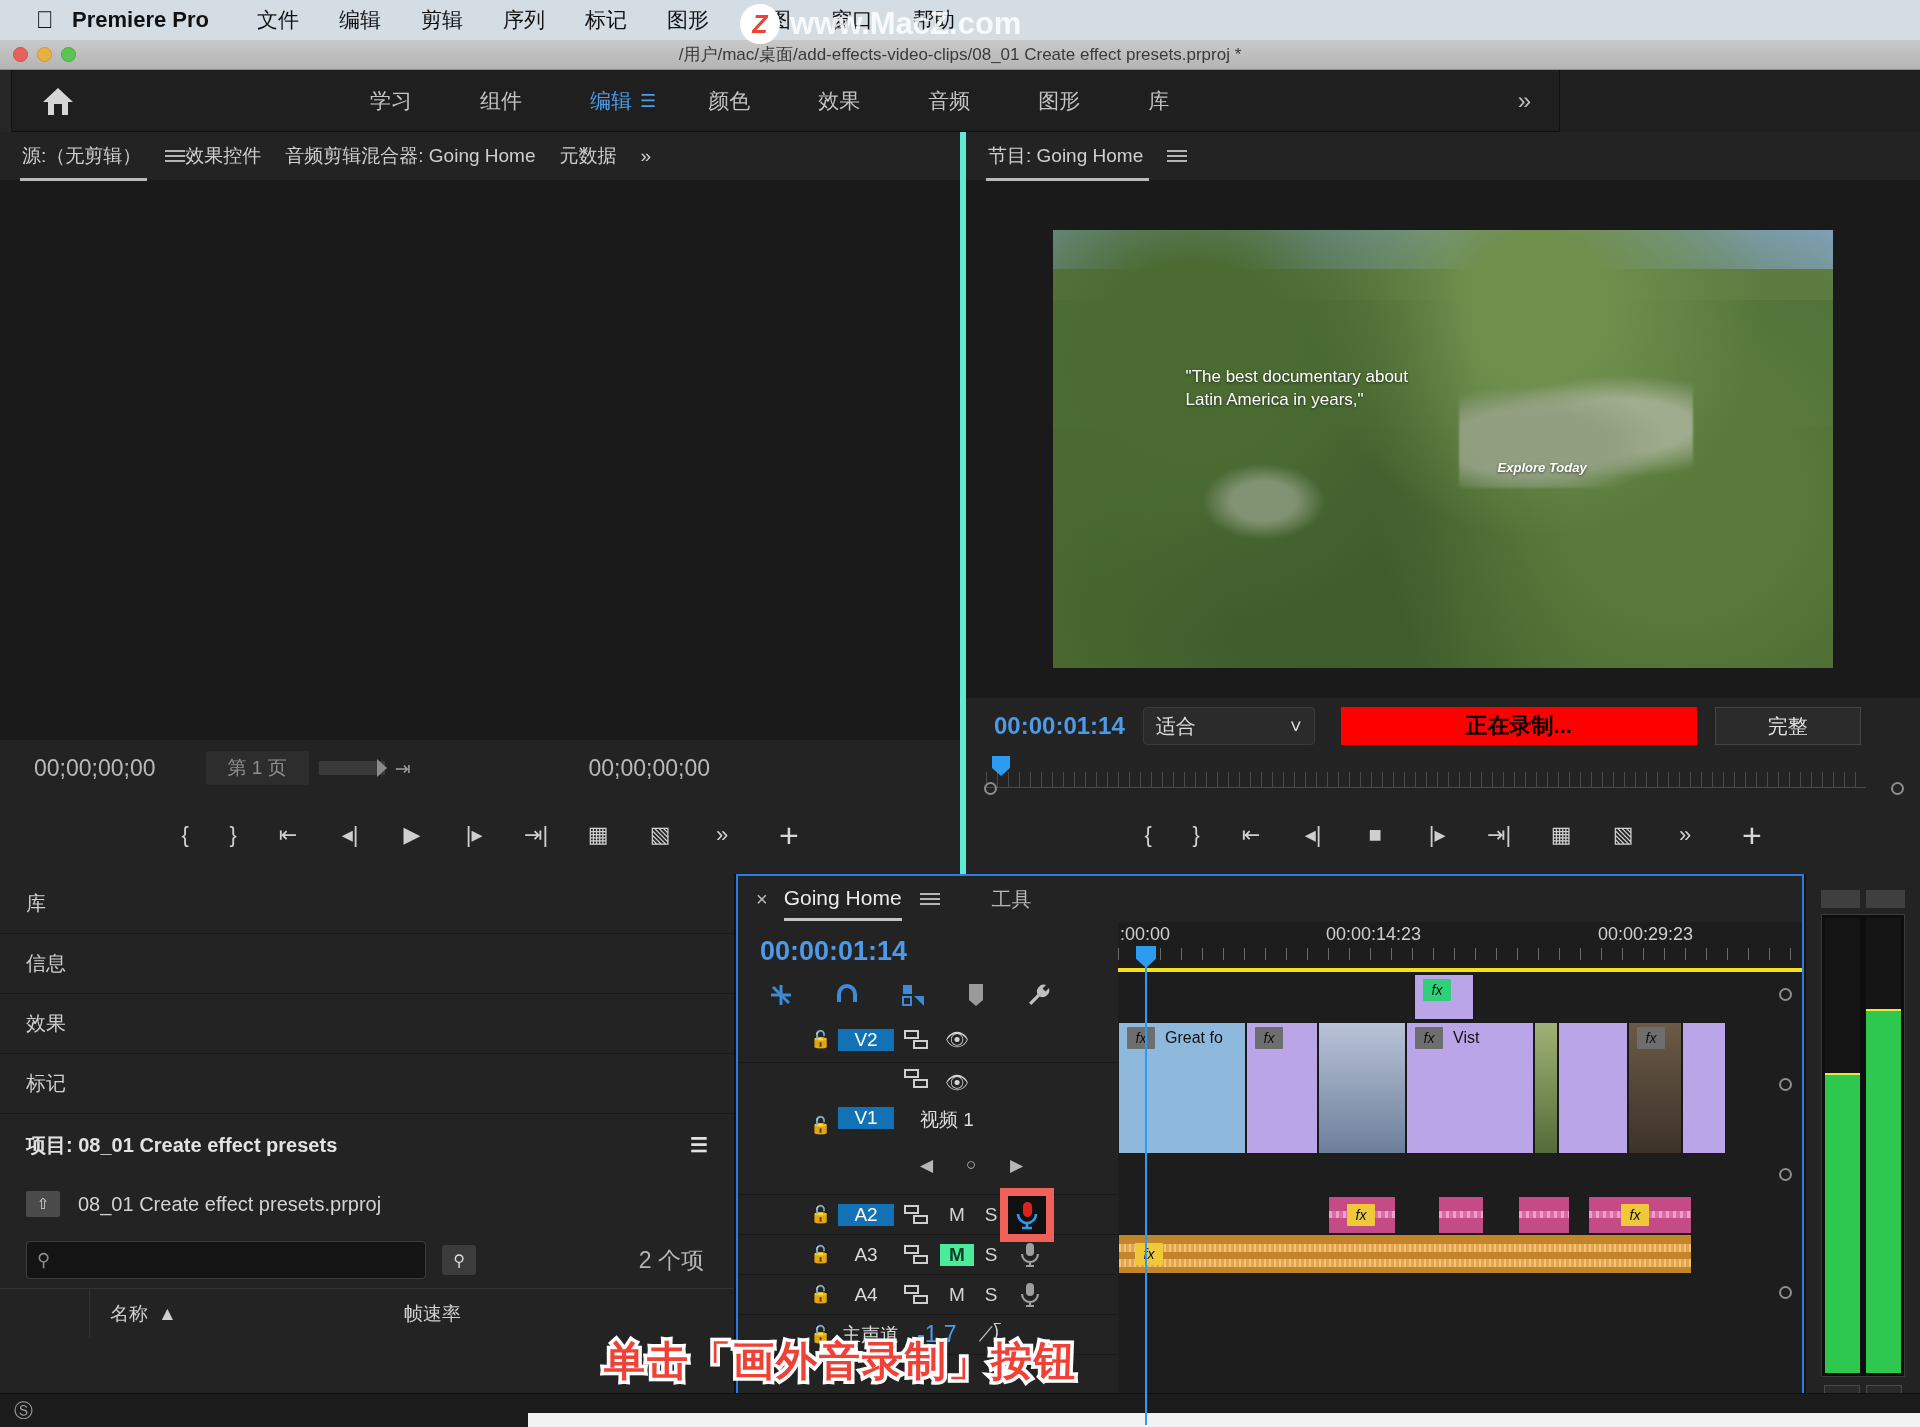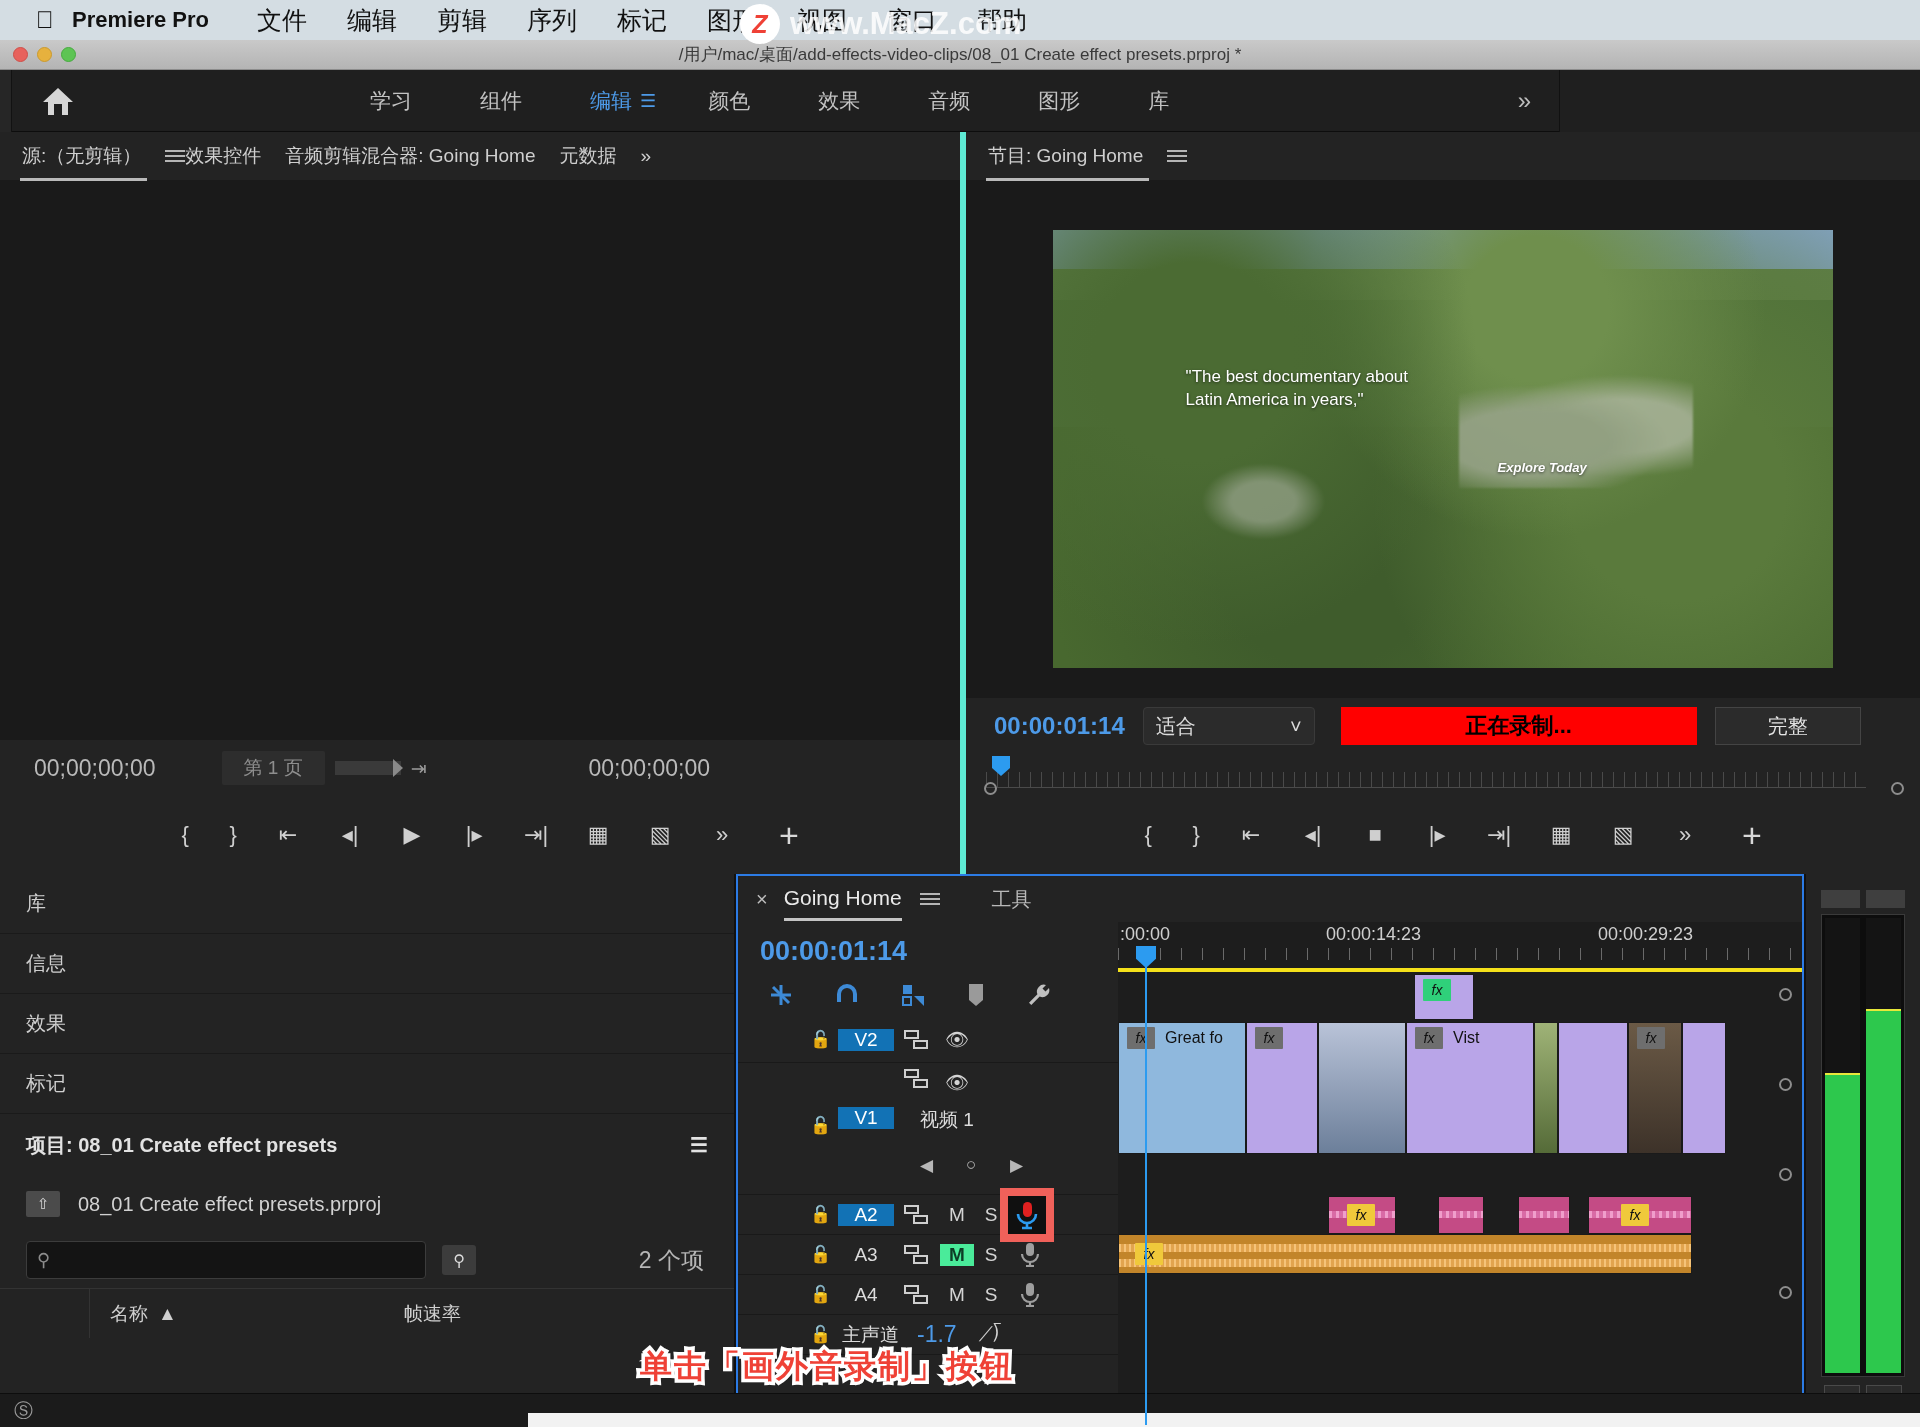--- a/index.html
+++ b/index.html
@@ -11,21 +11,21 @@
   }
 
   
   .macbar {
     height:40px; background:#d4dde3; color:#111;
     display:flex; align-items:center; gap:0px;
     font-size:21px; position:relative; z-index:40;
   }
   .apple-logo { font-size:24px; margin:0 18px 0 36px; line-height:1; }
   .macbar .appname { font-weight:bold; font-size:22px; margin-right:28px; }
-  .macbar .mitem { padding:0 20px; font-size:25px; }
+  .macbar .mitem { padding:0 20px; font-size:21px; }
 
   
   .winbar {
     height:30px;
     background:linear-gradient(#c9c9c9,#b4b4b4);
     border-bottom:1px solid #8c8c8c;
     display:flex; align-items:center; position:relative;
   }
   .traffic { display:flex; gap:9px; margin-left:13px; }
   .dot { width:15px; height:15px; border-radius:50%; }
@@ -68,21 +68,21 @@
   .ptab.active::after{
     content:""; position:absolute; left:-2px; right:18px; bottom:-12px;
     height:3px; background:#b9b9b9;
   }
   .hamb { display:inline-block; width:20px; }
   .hamb i{display:block;height:2px;background:#b5b5b5;margin:3px 0;}
 
   .src-stage { flex:1; background:#1a1a1a; }
 
   .src-tcrow { height:56px; display:flex; align-items:center;
-               color:#b9b9b9; font-size:23px; background:#232323;gap:16px;}
+               color:#b9b9b9; font-size:23px; background:#232323;}
   .src-tcrow .tc-left{ margin-left:34px; }
   .src-tcrow .tc-right{ margin-left:auto; margin-right:250px;}
   .src-mid { display:flex; align-items:center; gap:10px; margin-left:50px;}
   .pagechip{ background:#2d2d2d; color:#8e8e8e; font-size:19px;
              padding:4px 22px; border-radius:2px;}
   .minibar{ width:66px;height:14px;background:#3a3a3a; position:relative;}
   .minibar::after{content:"";position:absolute;right:-2px;top:-2px;border-left:10px solid #8a8a8a;
     border-top:9px solid transparent;border-bottom:9px solid transparent;}
 
   .src-transport { height:78px; display:flex; align-items:center;
@@ -257,22 +257,22 @@
                background:#0d0d0d; border:1px solid #3a3a3a; padding:3px;}
   .mbar{ flex:1; position:relative; background:#141414; }
   .mfill{ position:absolute; left:0; right:0; bottom:0; background:#2dc84d;
           border-top:2px solid #e8e83a;}
   .meter-ss{ display:flex; gap:6px; margin:8px 0 12px; }
   .ssbtn{ width:36px;height:30px;background:#2b2b2b;border:1px solid #4a4a4a;
           color:#d6d6d6;font-size:17px;display:flex;align-items:center;justify-content:center;}
 
   
   .annot{
-    position:absolute; left:640px; bottom:38px; z-index:50;
-    font-size:32px; font-weight:bold; color:#ef4136;
+    position:absolute; left:604px; bottom:38px; z-index:50;
+    font-size:41px; font-weight:bold; color:#ef4136;
     letter-spacing:2px; white-space:nowrap;
     -webkit-text-stroke:7px #fff; paint-order:stroke fill;
   }
 
   
   .wm{ position:absolute; left:740px; top:4px; z-index:60; display:flex;
        align-items:center; gap:10px; pointer-events:none;}
   .wm .zb{ width:40px;height:40px;border-radius:50%;background:#fff;
       display:flex;align-items:center;justify-content:center;}
   .wm .zb span{ color:#ef4136; font-weight:bold; font-style:italic; font-size:25px;}

